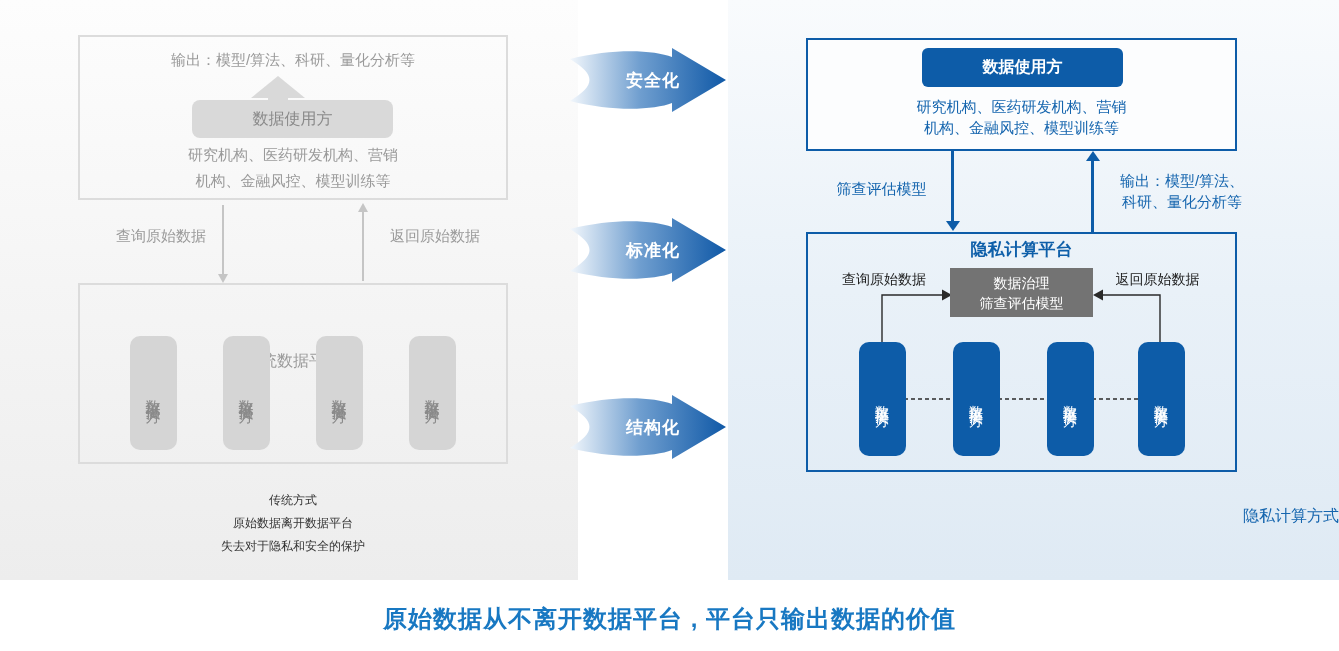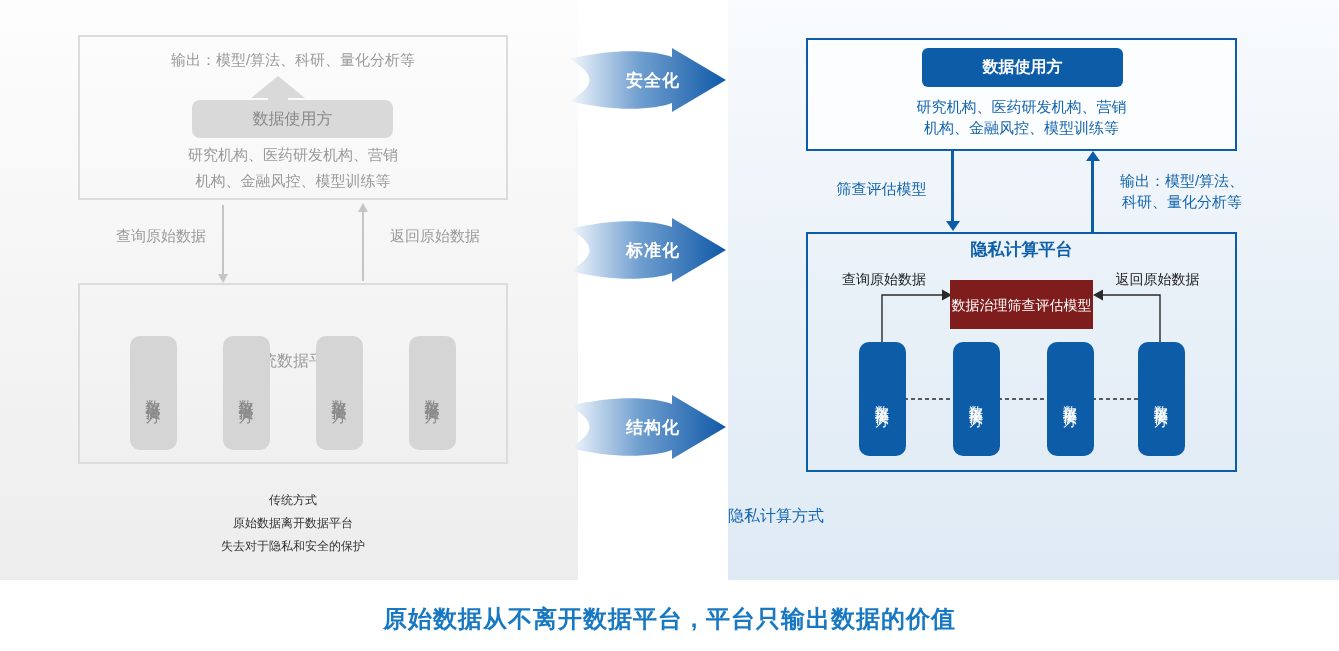--- a/index.html
+++ b/index.html
@@ -101,27 +101,27 @@
     position:absolute;width:0;height:0;
     border-left:7px solid transparent;border-right:7px solid transparent;
     border-bottom:10px solid #0d5ca8;
   }
   .privacy-title{
     position:absolute;left:806px;top:238px;width:431px;text-align:center;
     color:#0e5fa9;font-size:17px;font-weight:bold;
   }
   .model-box{
     position:absolute;left:950px;top:268px;width:143px;height:49px;
-    background:#7f1d1d;color:#ffffff;font-size:14px;line-height:20px;
-    display:flex;flex-direction:row;align-items:center;justify-content:center;margin-top:12px;
+    background:#737373;color:#ffffff;font-size:14px;line-height:20px;
+    display:flex;flex-direction:column;align-items:center;justify-content:center;
   }
   .dark-label{color:#1c1c1c;font-size:14px;}
   .pillar-blue{background:#0d5ca8;color:#ffffff;font-size:14px;top:342px;}
   .right-caption{
-    position:absolute;left:728px;top:506px;width:611px;text-align:left;
+    position:absolute;left:728px;top:506px;width:611px;text-align:right;
     color:#1565ae;font-size:16px;
   }
   
   .slogan{
     position:absolute;left:0;top:603px;width:1339px;text-align:center;
     color:#1878c2;font-size:24px;font-weight:bold;letter-spacing:1px;
   }
 </style>
 </head>
 <body>

